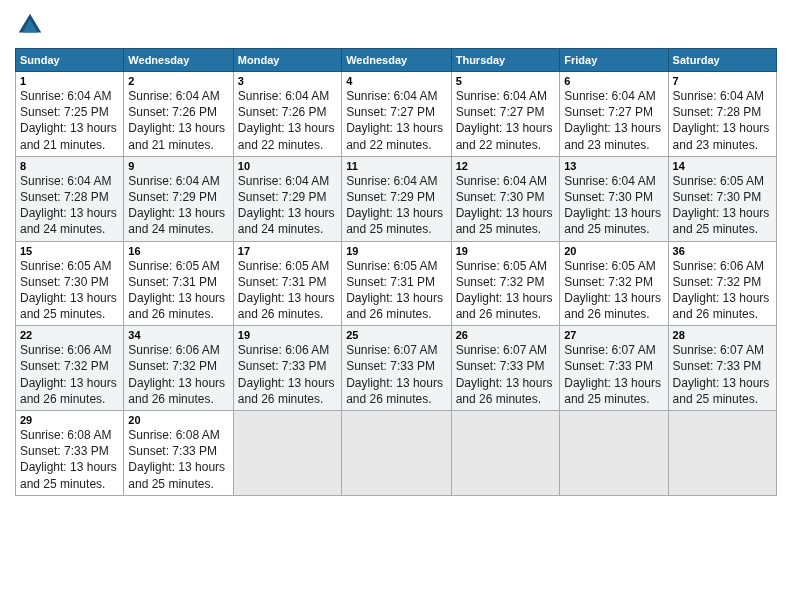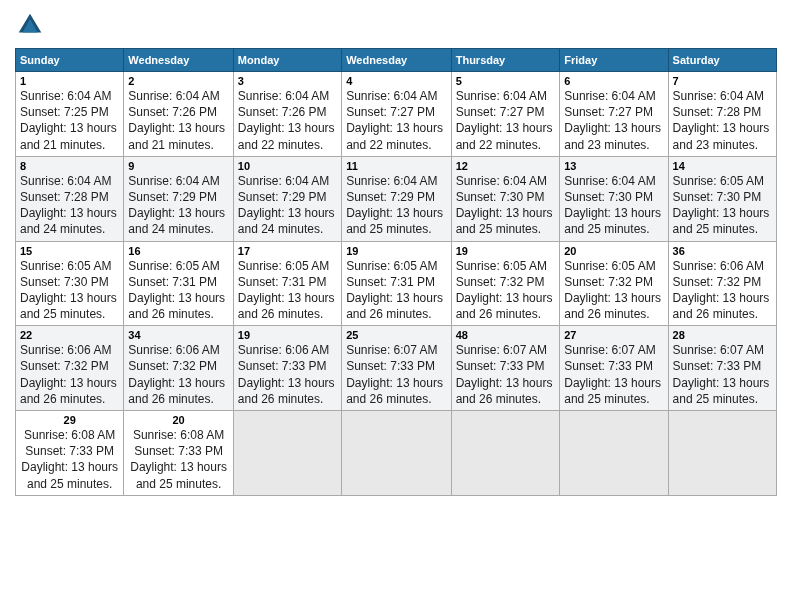--- a/index.html
+++ b/index.html
@@ -92,21 +92,20 @@
     .day-info {
       font-size: 12px;
       color: #222;
       line-height: 1.35;
     }
     .empty {
       background: #e8e8e8 !important;
     }
     .last-row td {
       height: 65px;
-      text-align: center;
     }
   </style>
 </head>
 <body>
 
 <div class="page">
   <div class="header-area">
     <div class="logo">
       <svg class="logo-icon" viewBox="0 0 40 40">
         <polygon points="20,5 35,30 5,30" fill="#1a5276"></polygon>
@@ -237,21 +236,21 @@
       </td>
           <td>
         <span class="day-num">19</span>
         <span class="day-info">Sunrise: 6:06 AM<br>Sunset: 7:33 PM<br>Daylight: 13 hours and 26 minutes.</span>
       </td>
           <td>
         <span class="day-num">25</span>
         <span class="day-info">Sunrise: 6:07 AM<br>Sunset: 7:33 PM<br>Daylight: 13 hours and 26 minutes.</span>
       </td>
           <td>
-        <span class="day-num">48</span>
+        <span class="day-num">26</span>
         <span class="day-info">Sunrise: 6:07 AM<br>Sunset: 7:33 PM<br>Daylight: 13 hours and 26 minutes.</span>
       </td>
           <td>
         <span class="day-num">27</span>
         <span class="day-info">Sunrise: 6:07 AM<br>Sunset: 7:33 PM<br>Daylight: 13 hours and 25 minutes.</span>
       </td>
           <td>
         <span class="day-num">28</span>
         <span class="day-info">Sunrise: 6:07 AM<br>Sunset: 7:33 PM<br>Daylight: 13 hours and 25 minutes.</span>
       </td>

